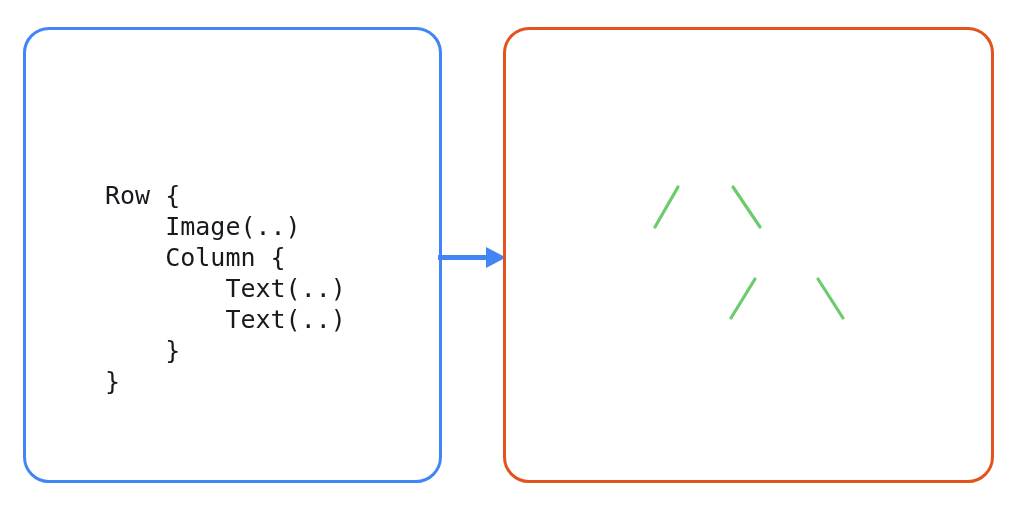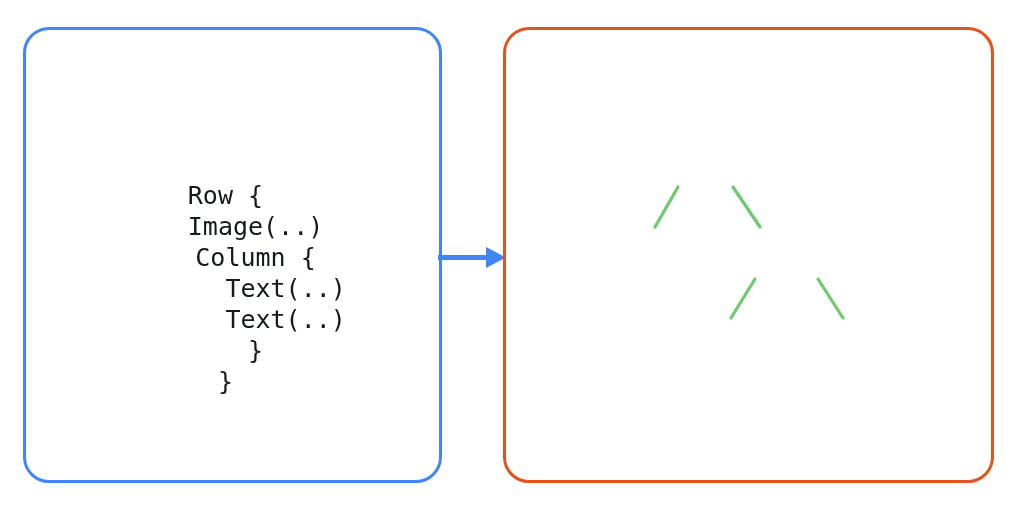--- a/index.html
+++ b/index.html
@@ -66,21 +66,21 @@
     top: 240px;
     width: 74px;
     height: 36px;
   }
 </style>
 </head>
 <body>
 
 <div id="canvas" style="background: rgb(255, 255, 255);">
 
-  <div class="panel" id="code-panel" style="border-color: rgb(66, 133, 244); text-align: center;">
+  <div class="panel" id="code-panel" style="border-color: rgb(66, 133, 244);">
     <pre id="code-block" style="color: rgb(22, 25, 29);">Row {
     Image(..)
     Column {
         Text(..)
         Text(..)
     }
 }</pre>
   </div>
 
   <svg id="flow-arrow" viewBox="0 0 74 36">

